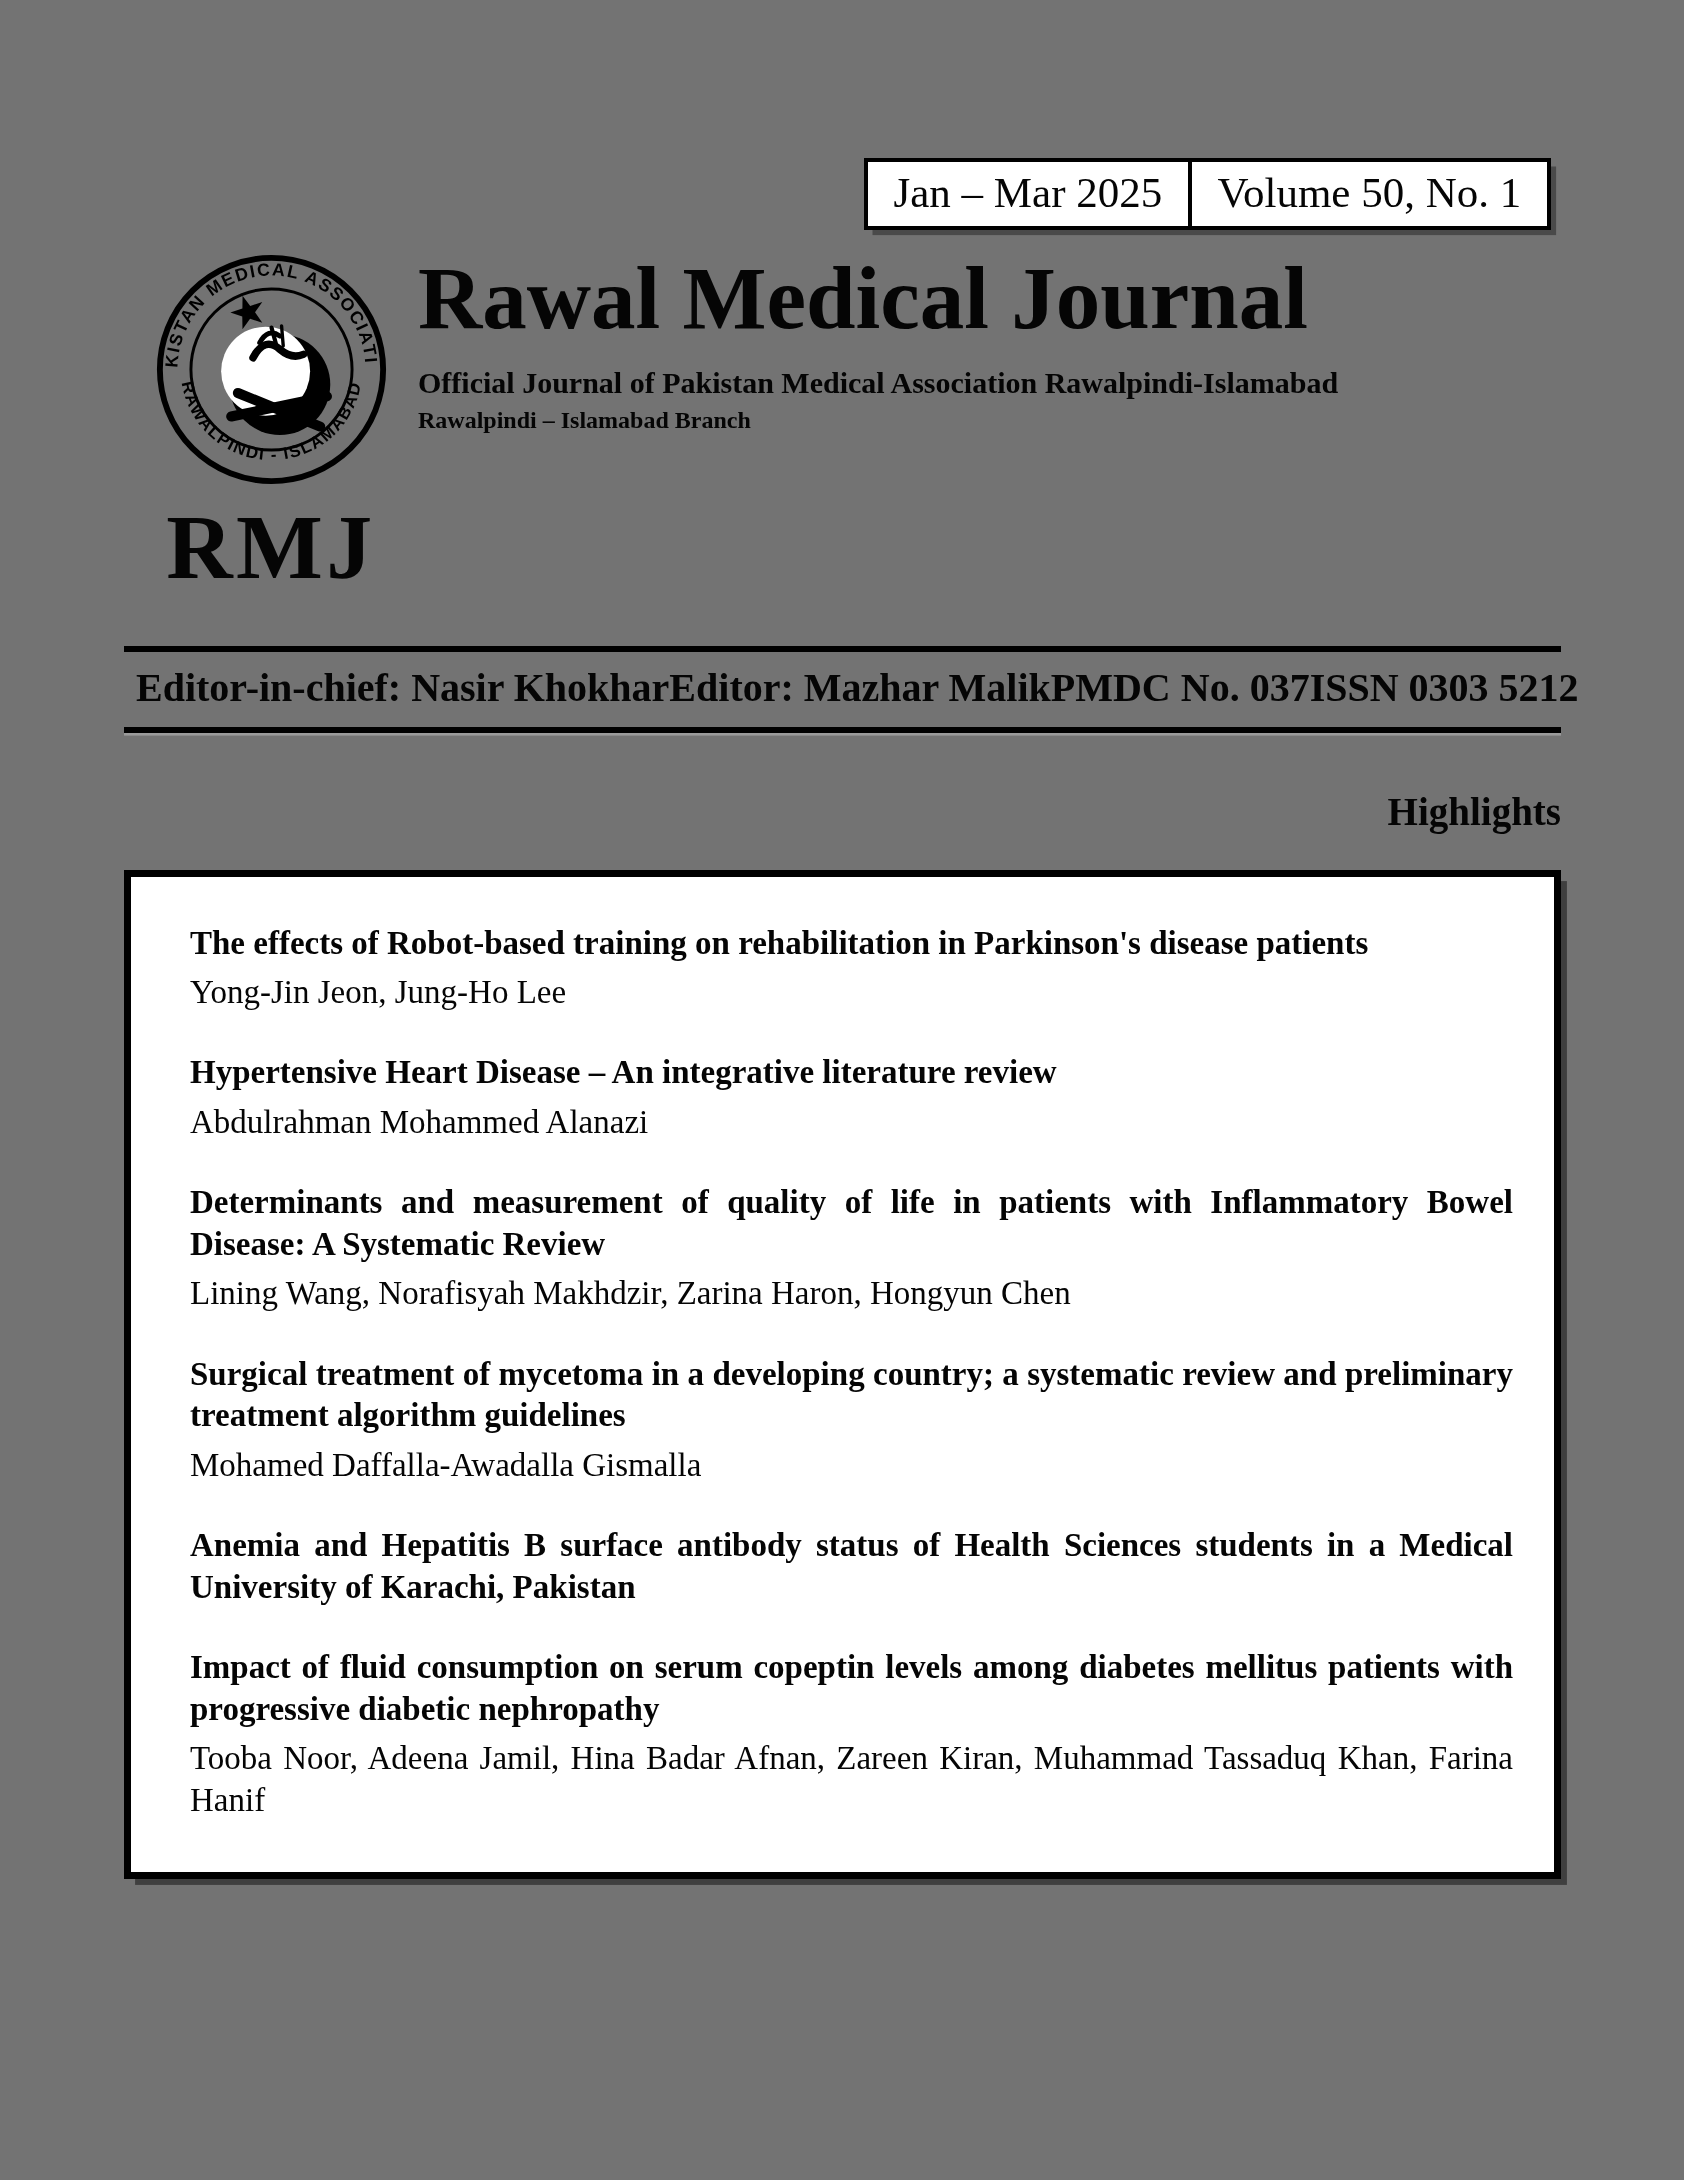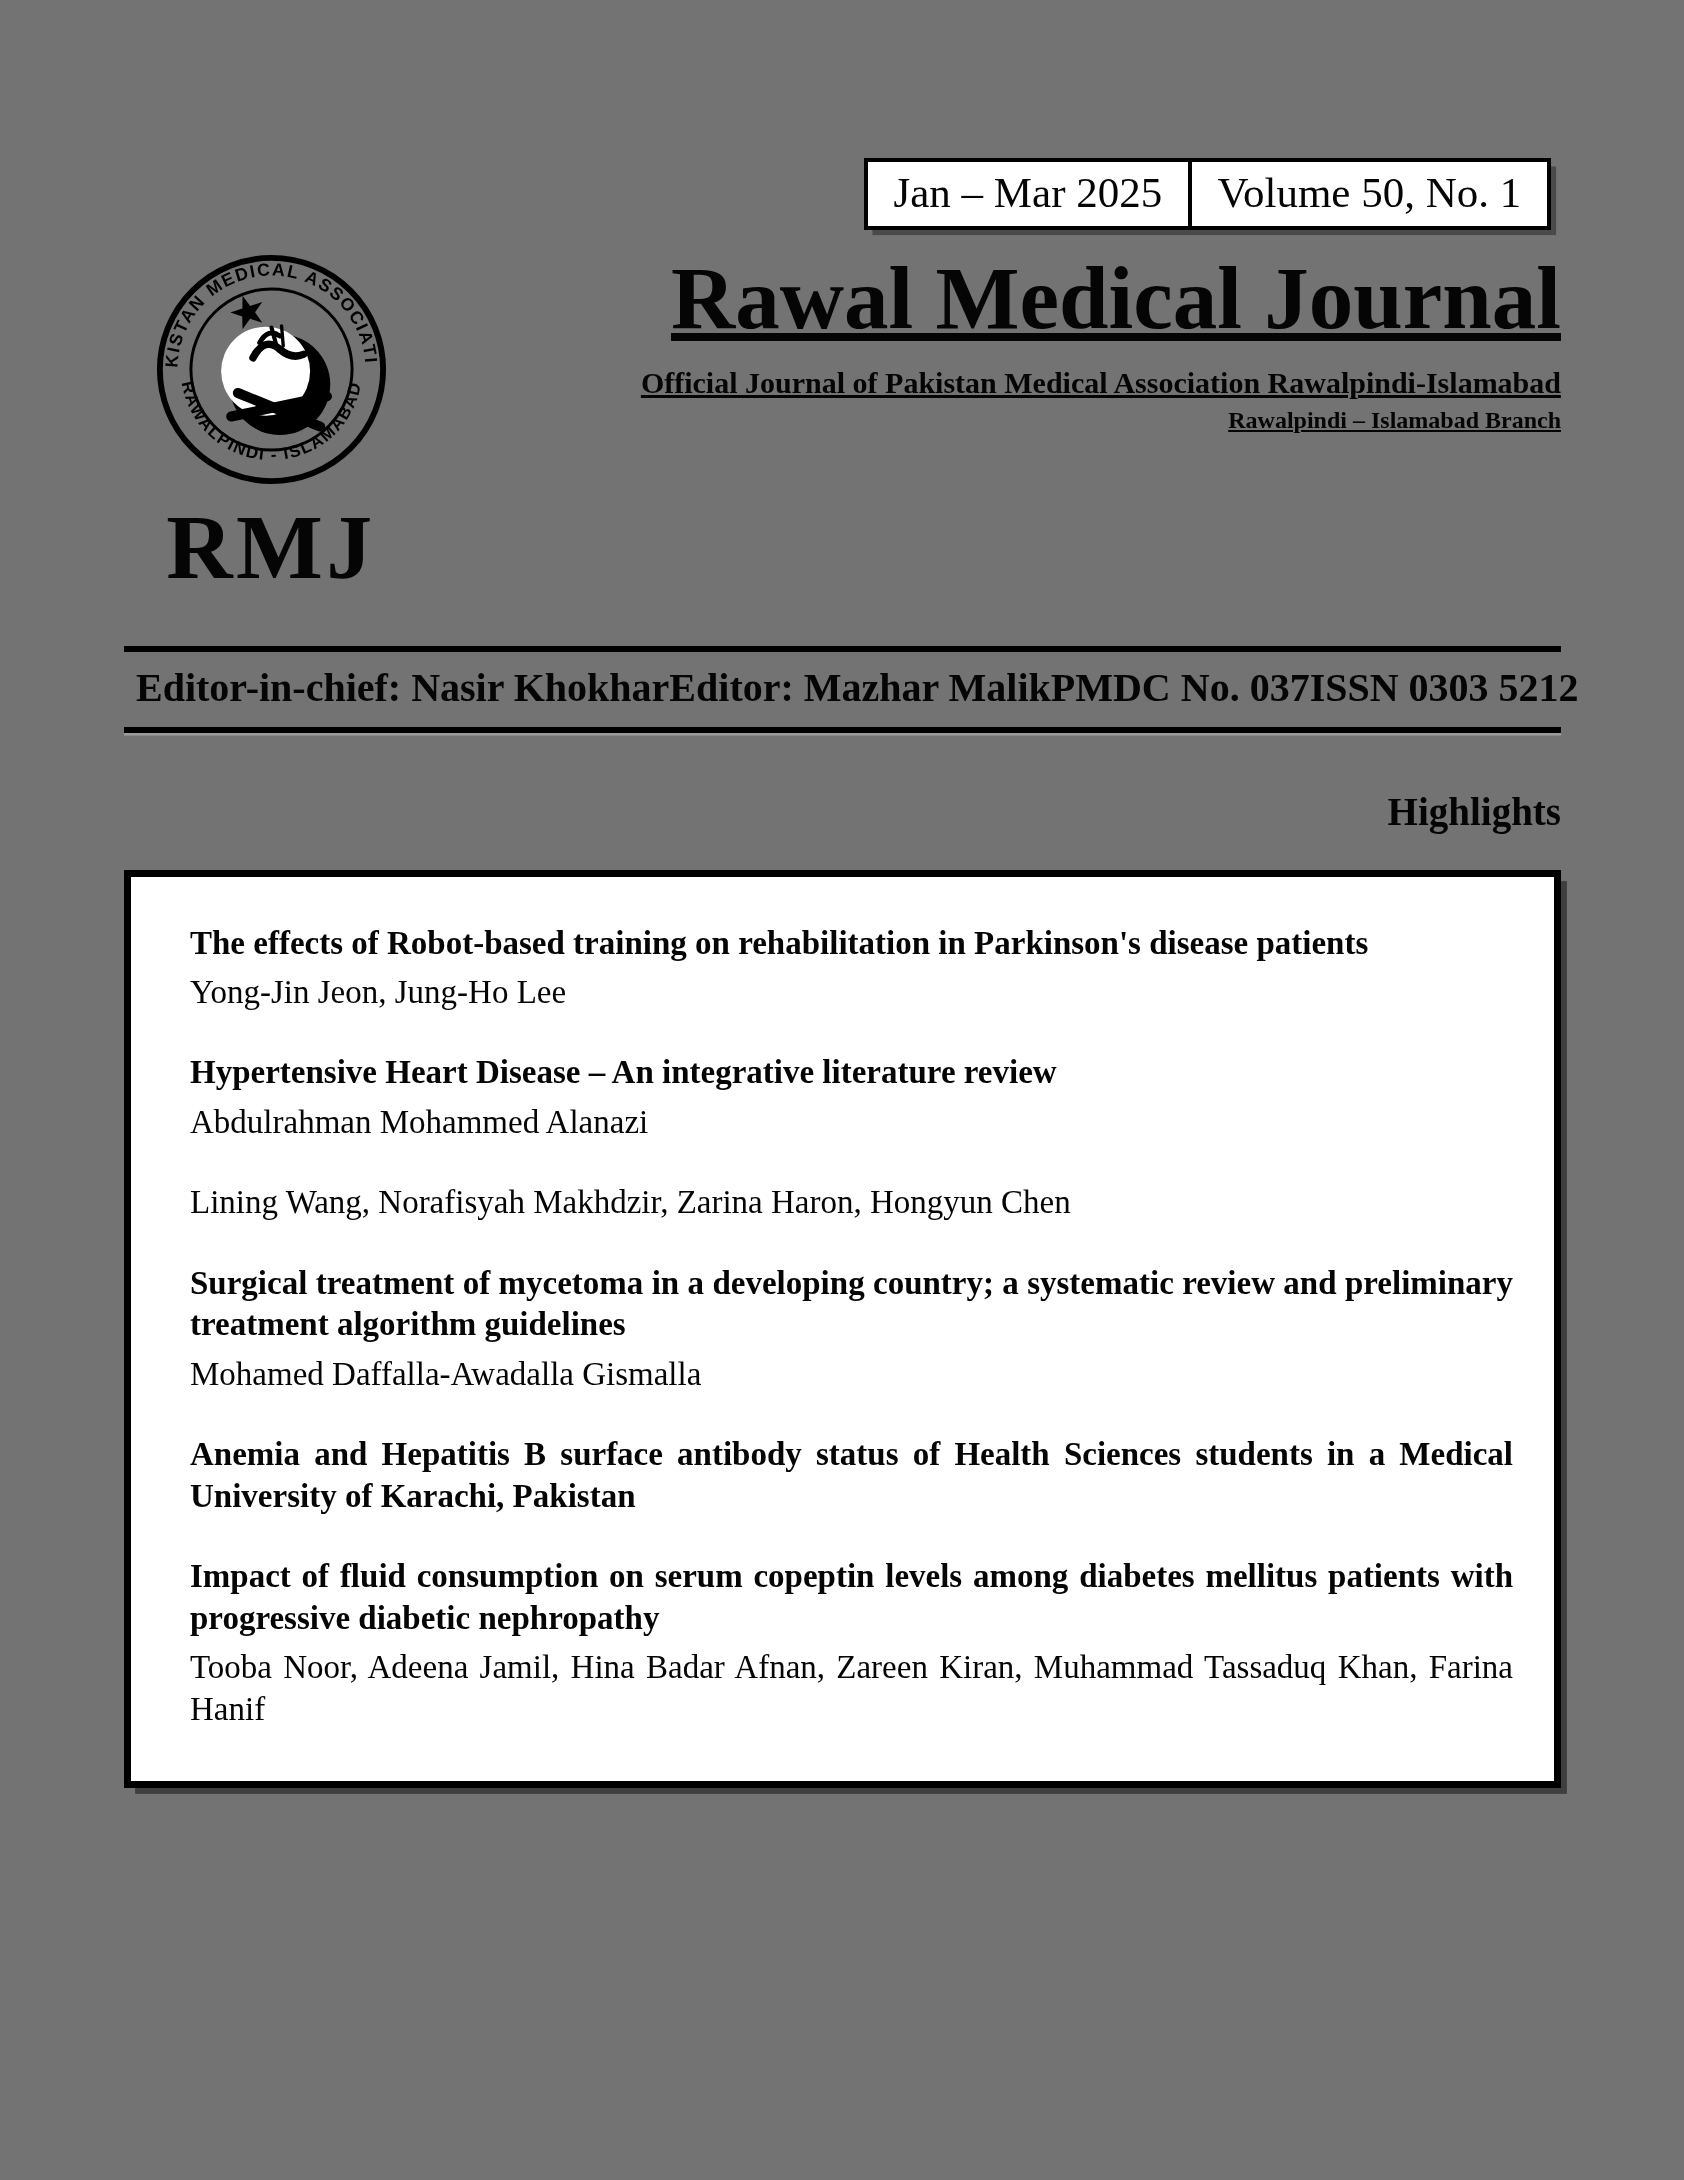--- a/index.html
+++ b/index.html
@@ -56,22 +56,21 @@
   }
   .logo-abbr {
     font-size: 92px;
     font-weight: bold;
     letter-spacing: 3.4px;
     line-height: 1;
     margin-top: 13.6px;
   }
   .title-col {
     flex: 1 1 auto;
-    text-align: right;
-    text-decoration: underline;
+    text-align: left;
   }
   .journal-title {
     font-size: 89px;
     font-weight: bold;
     line-height: 1.05;
     margin-top: 1.7px;
     white-space: nowrap;
   }
   .journal-subtitle1 {
     font-size: 30px;
@@ -206,20 +205,21 @@
     <div class="hl-title">The effects of Robot-based training on rehabilitation in Parkinson's disease patients</div>
     <div class="hl-authors">Yong-Jin Jeon, Jung-Ho Lee</div>
   </div>
 
   <div class="hl-item">
     <div class="hl-title">Hypertensive Heart Disease – An integrative literature review</div>
     <div class="hl-authors">Abdulrahman Mohammed Alanazi</div>
   </div>
 
   <div class="hl-item">
+    <div class="hl-title">Determinants and measurement of quality of life in patients with Inflammatory Bowel Disease: A Systematic Review</div>
     <div class="hl-authors">Lining Wang, Norafisyah Makhdzir, Zarina Haron, Hongyun Chen</div>
   </div>
 
   <div class="hl-item">
     <div class="hl-title">Surgical treatment of mycetoma in a developing country; a systematic review and preliminary treatment algorithm guidelines</div>
     <div class="hl-authors">Mohamed Daffalla-Awadalla Gismalla</div>
   </div>
 
   <div class="hl-item">
     <div class="hl-title">Anemia and Hepatitis B surface antibody status of Health Sciences students in a Medical University of Karachi, Pakistan</div>

